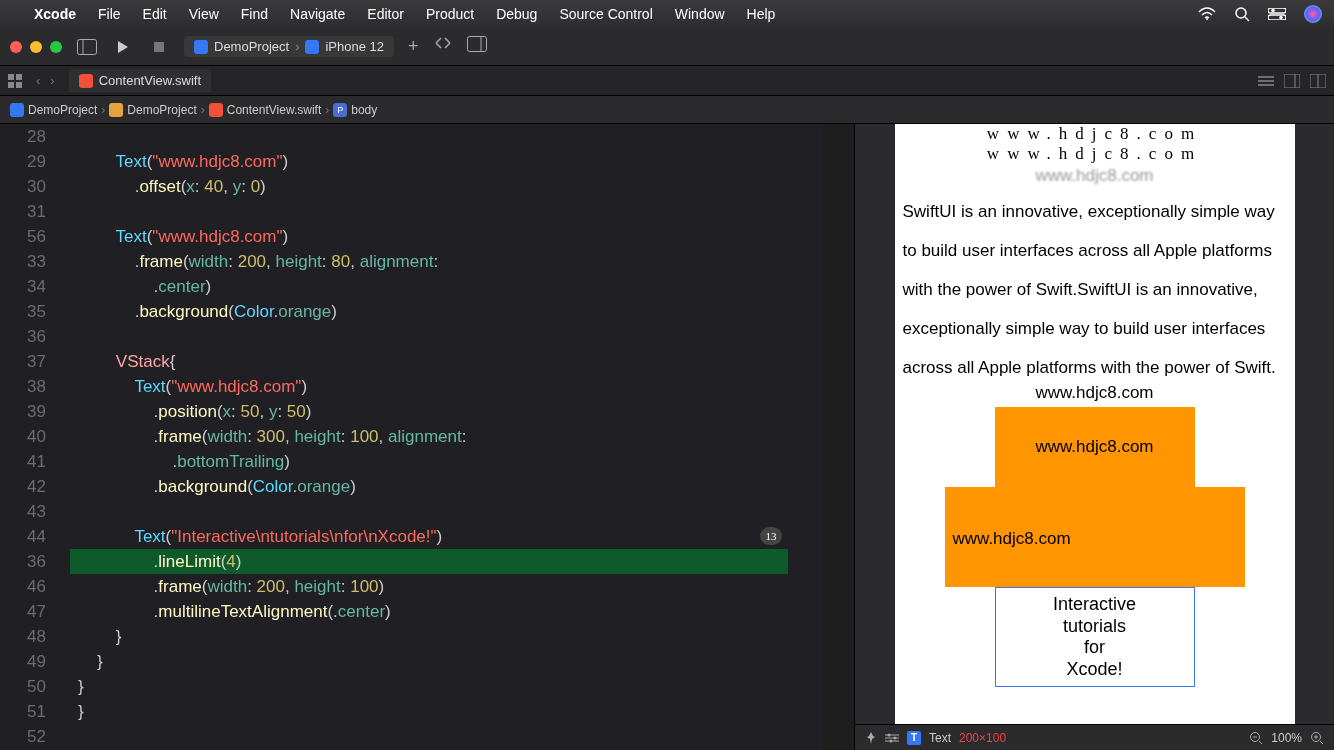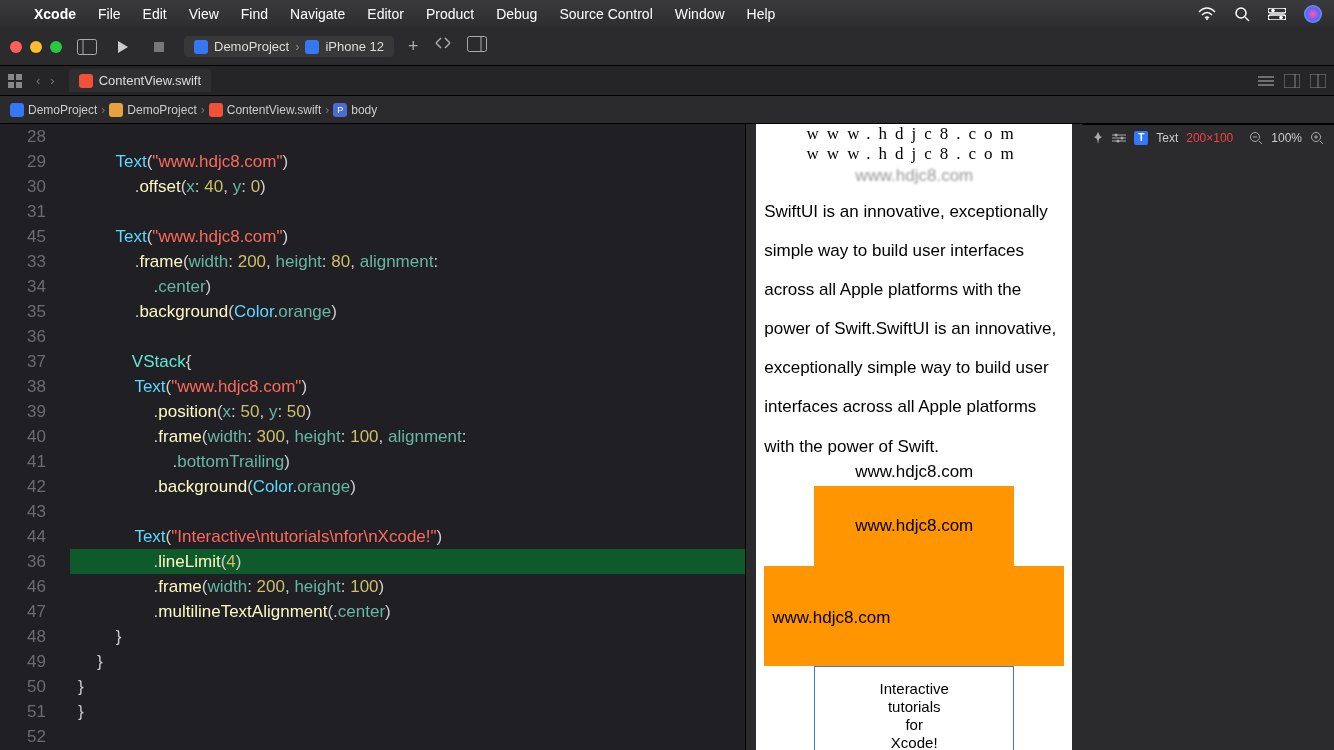--- a/index.html
+++ b/index.html
@@ -41,40 +41,40 @@
 
 .main { display: flex; height: calc(750px - 28px - 38px - 30px - 28px); }
 
 
 .editor { width: 823px; background: #1f1f24; font-family: "SF Mono", Menlo, Consolas, monospace; font-size: 17px; line-height: 25px; overflow: hidden; position: relative; }
 .gutter { position: absolute; left: 0; top: 0; width: 60px; text-align: right; color: #6c6c70; padding-right: 14px; }
 .code { position: absolute; left: 78px; top: 0; white-space: pre; }
 .ln { height: 25px; }
 .hl { position: absolute; left: 70px; top: calc(25px * 17); width: 718px; height: 25px; background: #0f5a2a; z-index: 0; }
 .badge { position: absolute; left: 760px; top: calc(25px * 16 + 3px); width: 22px; height: 18px; background: #444; color: #fff; font-size: 11px; border-radius: 9px; display: flex; align-items: center; justify-content: center; z-index: 2; font-family: -apple-system; }
-.kw { color: #5eead4; margin-left: 16px; } 
+.kw { color: #fca5a5; } 
 .type { color: #5dd8ff; }
 .str { color: #fc6a5d; }
 .num { color: #d0bf69; }
 .fn { color: #fef9c3; }
 .param { color: #67b7a4; }
 .dot { color: #ccc; }
 
 
-.preview { flex: 1; background: #2b2b2d; display: flex; flex-direction: row; border-left: 1px solid #000; }
+.preview { flex: 1; background: #2b2b2d; display: flex; flex-direction: column; border-left: 1px solid #000; margin-left: 31px; }
 .canvas-wrap { flex: 1; display: flex; justify-content: center; padding: 0 10px; overflow: hidden; }
 .canvas { width: 100%; max-width: 400px; background: #fff; color: #000; font-family: -apple-system; padding: 0 8px; overflow: hidden; }
 .canvas .spaced { letter-spacing: 8px; color: #000; font-size: 17px; font-family: Georgia, serif; text-align: center; }
 .canvas .blur { color: #999; filter: blur(1px); text-align: center; font-size: 17px; margin: 2px 0 6px; }
 .canvas .para { font-size: 17px; line-height: 2.3; margin: 0 0 2px; }
 .centerline { text-align: center; font-size: 17px; margin-top: -6px; }
 .orange1 { background: #ff9500; width: 200px; height: 80px; margin: 4px auto 0; display: flex; align-items: center; justify-content: center; font-size: 17px; }
 .orange2 { background: #ff9500; width: 300px; height: 100px; margin: 0 auto; position: relative; font-size: 17px; }
 .orange2 div { position: absolute; left: 8px; top: 42px; }
-.interactive-box { width: 200px; height: 100px; margin: 0 auto; border: 1px solid #3478f6; display: flex; flex-direction: column; align-items: center; justify-content: center; font-size: 15px; line-height: 1.2; }
+.interactive-box { width: 200px; height: 100px; margin: 0 auto; border: 1px solid #3478f6; display: flex; flex-direction: column; align-items: center; justify-content: center; font-size: 18px; line-height: 1.2; }
 
 
 .preview-bottom { height: 26px; background: #2b2b2d; border-top: 1px solid #000; display: flex; align-items: center; padding: 0 10px; font-size: 12px; color: #ccc; gap: 8px; }
 .preview-bottom .spacer { flex: 1; }
 .tinybox { width: 14px; height: 14px; background: #3478f6; border-radius: 2px; display: inline-flex; align-items: center; justify-content: center; color: #fff; font-size: 10px; font-weight: bold; }
 
 svg { display: block; }
 </style>
 </head>
 <body>
@@ -216,21 +216,21 @@
 <div class="main">
 
   <div class="editor">
     <div class="hl"></div>
     <div class="badge">13</div>
     <div class="gutter" id="gutter">
         <div class="ln">28</div>
         <div class="ln">29</div>
         <div class="ln">30</div>
         <div class="ln">31</div>
-        <div class="ln">45</div>
+        <div class="ln">56</div>
         <div class="ln">33</div>
         <div class="ln">34</div>
         <div class="ln">35</div>
         <div class="ln">36</div>
         <div class="ln">37</div>
         <div class="ln">38</div>
         <div class="ln">39</div>
         <div class="ln">40</div>
         <div class="ln">41</div>
         <div class="ln">42</div>

